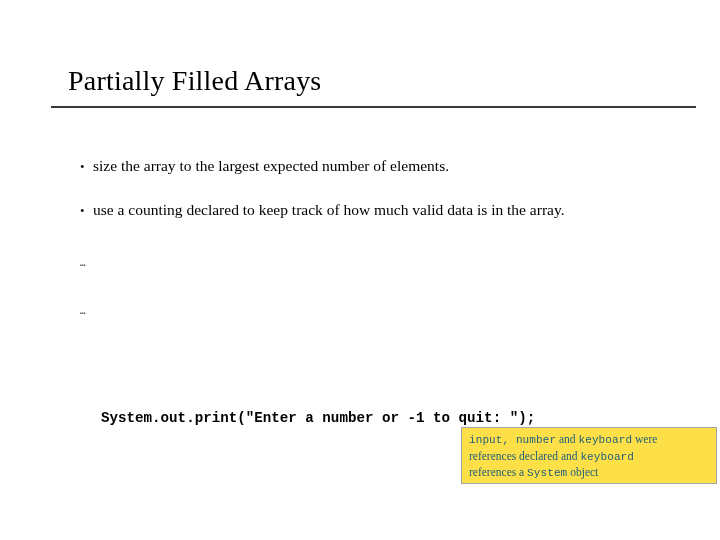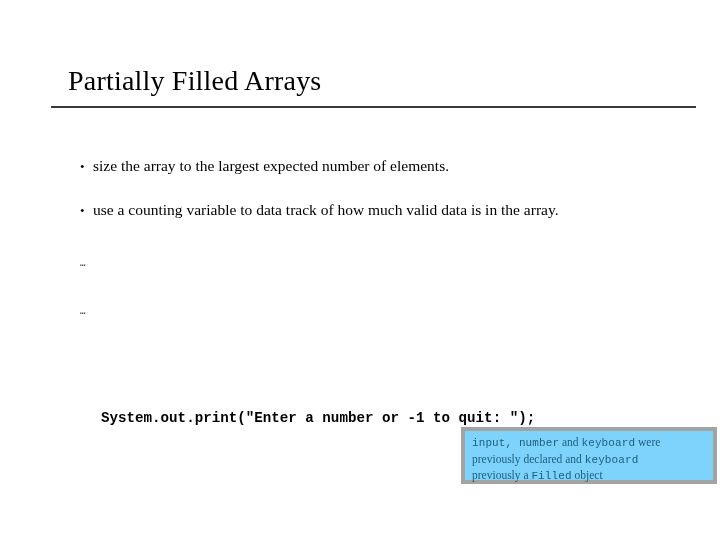--- a/index.html
+++ b/index.html
@@ -111,22 +111,22 @@
   }
 
   
   .note {
     position: absolute;
     left: 447px;
     top: 427px;
     width: 256px;
     height: 57px;
     box-sizing: border-box;
-    border: 4px solid #a3a3a3;
-    background: #7dd3fc;
+    border: 1px solid #a3a3a3;
+    background: #fde047;
     color: #1f5d7c;
     padding: 4px 12px 4px 7px;
   }
   .note .nline {
     display: block;
     font-family: "Liberation Serif", "DejaVu Serif", serif;
     font-size: 11.5px;
     line-height: 15.6px;
     white-space: nowrap;
     color: #1f5d7c;
@@ -144,21 +144,21 @@
 
   <div class="slide-title">Partially Filled Arrays</div>
 
   <div class="title-rule"></div>
 
   <div class="bullets">
 
 
     <div class="bullet level2"><span class="dot">•</span><span>size the array to the largest expected number of elements.</span></div>
 
-    <div class="bullet level2"><span class="dot">•</span><span>use a counting variable to data track of how much valid data is in the array.</span></div>
+    <div class="bullet level2"><span class="dot">•</span><span>use a counting declared to keep track of how much valid data is in the array.</span></div>
 
   </div>
 
   <div class="code">
 
     <span class="line ellipsis">…</span>
     <span class="line ellipsis gap-after">…</span>
 
     <span class="block2">
       <span class="line">System.out.print("Enter a number or -1 to quit: ");</span>
@@ -171,17 +171,17 @@
       
       
     </span>
 
     
 
   </div>
 
   <div class="note">
     <span class="nline"><span class="mono">input, </span><span class="mono">number</span><span> and </span><span class="mono">keyboard</span><span> were</span></span>
-    <span class="nline"><span>previously declared and </span><span class="mono">keyboard</span></span>
-    <span class="nline"><span>previously a </span><span class="mono">Filled</span><span> object</span></span>
+    <span class="nline"><span>references declared and </span><span class="mono">keyboard</span></span>
+    <span class="nline"><span>references a </span><span class="mono">System</span><span> object</span></span>
   </div>
 
 </div>
 
 </body></html>

